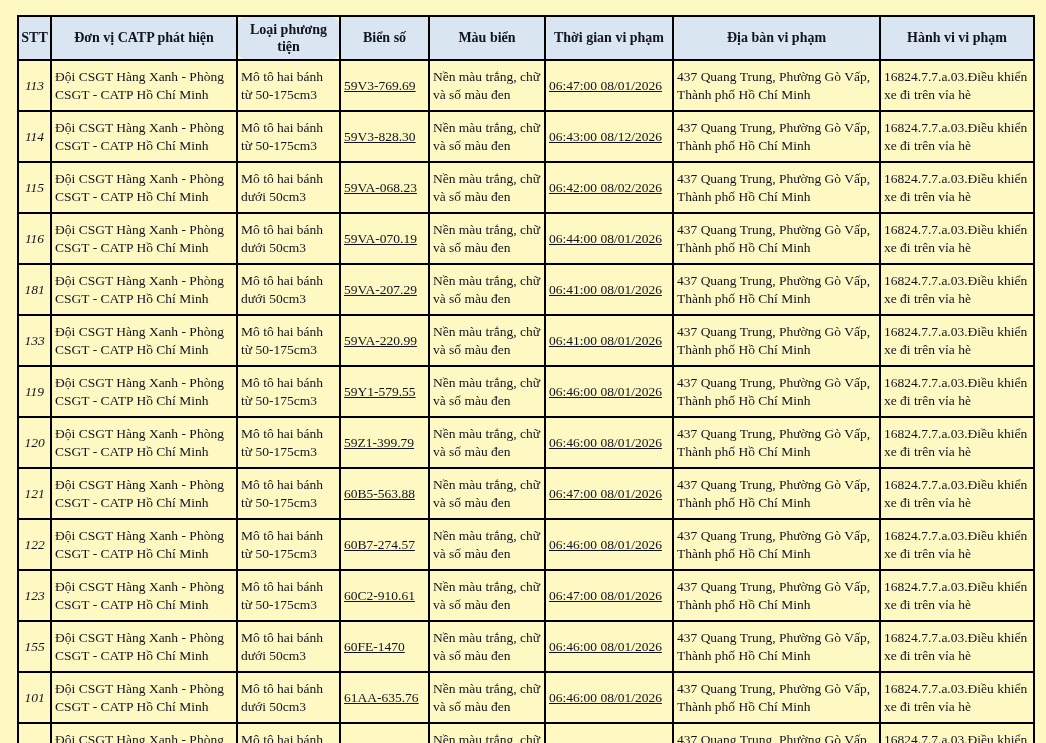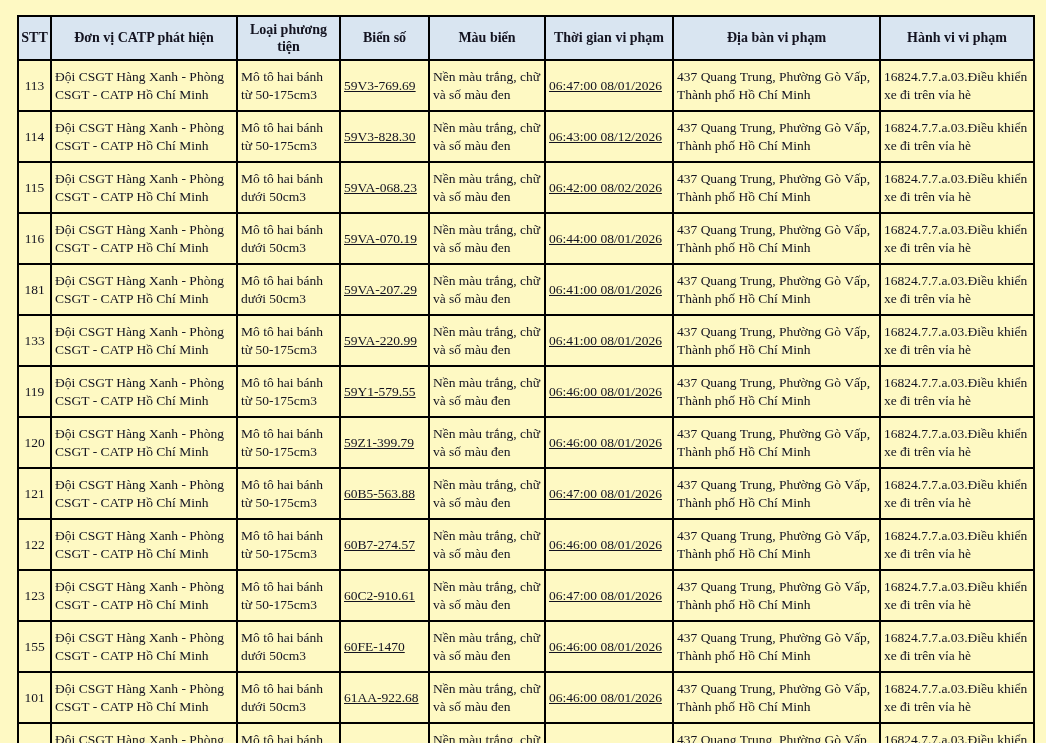--- a/index.html
+++ b/index.html
@@ -35,30 +35,31 @@
     font-weight: bold;
     text-align: center;
     vertical-align: middle;
     height: 40px;
     padding: 1px 2px;
     white-space: nowrap;
   }
   table.violations th.wrap {
     white-space: normal;
     line-height: 1.25;
+    border-radius: 11px;
   }
   table.violations td {
     font-size: 13.5px;
     height: 47px;
     padding: 1px 3px;
     vertical-align: middle;
     line-height: 1.32;
     text-align: left;
   }
-  table.violations td.center { text-align: center; }
+  table.violations td.center { text-align: center; font-style: italic; }
   table.violations td.nowrap { white-space: nowrap; text-decoration: underline; }
 </style>
 </head>
 <body>
 
 <div class="page">
   <table class="violations">
     <colgroup>
       <col style="width:33px">
       <col style="width:186px">
@@ -199,21 +200,21 @@
           <td class="nowrap">60FE-1470</td>
           <td>Nền màu trắng, chữ và số màu đen</td>
           <td class="nowrap">06:46:00 08/01/2026</td>
           <td>437 Quang Trung, Phường Gò Vấp, Thành phố Hồ Chí Minh</td>
           <td>16824.7.7.a.03.Điều khiển xe đi trên vỉa hè</td>
         </tr>
         <tr>
           <td class="center">101</td>
           <td>Đội CSGT Hàng Xanh - Phòng CSGT - CATP Hồ Chí Minh</td>
           <td>Mô tô hai bánh dưới 50cm3</td>
-          <td class="nowrap">61AA-922.68</td>
+          <td class="nowrap">61AA-635.76</td>
           <td>Nền màu trắng, chữ và số màu đen</td>
           <td class="nowrap">06:46:00 08/01/2026</td>
           <td>437 Quang Trung, Phường Gò Vấp, Thành phố Hồ Chí Minh</td>
           <td>16824.7.7.a.03.Điều khiển xe đi trên vỉa hè</td>
         </tr>
         <tr>
           <td class="center">126</td>
           <td>Đội CSGT Hàng Xanh - Phòng CSGT - CATP Hồ Chí Minh</td>
           <td>Mô tô hai bánh từ 50-175cm3</td>
           <td class="nowrap">63B9-298.74</td>

